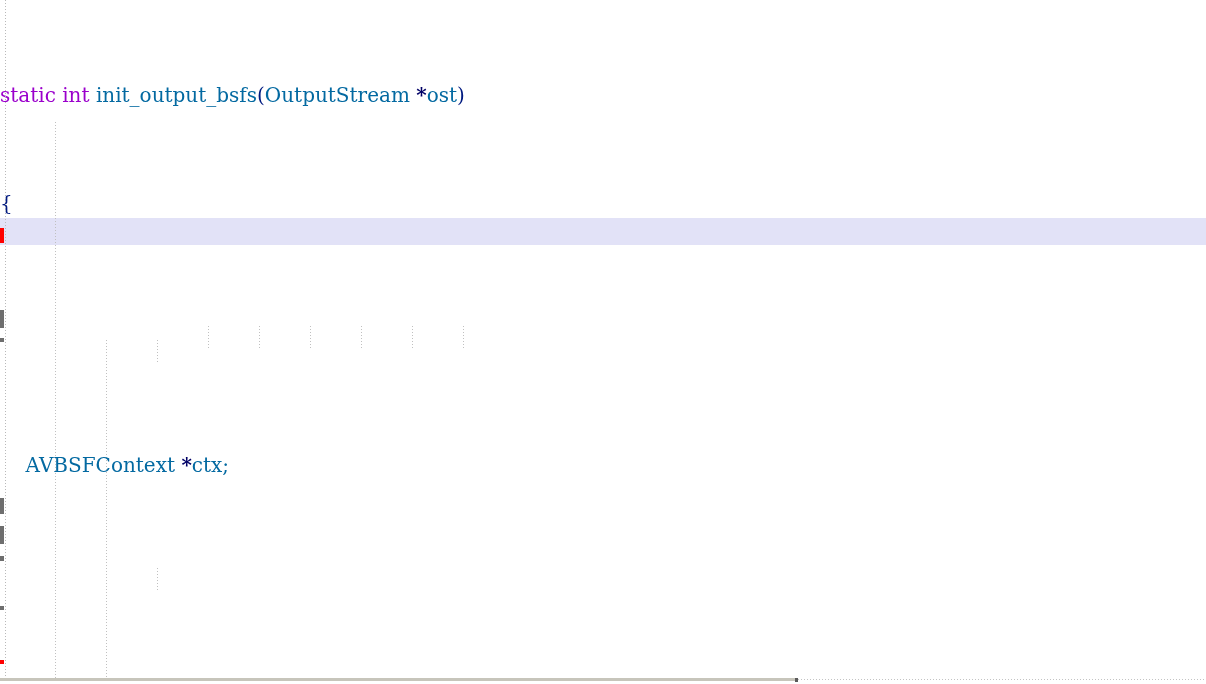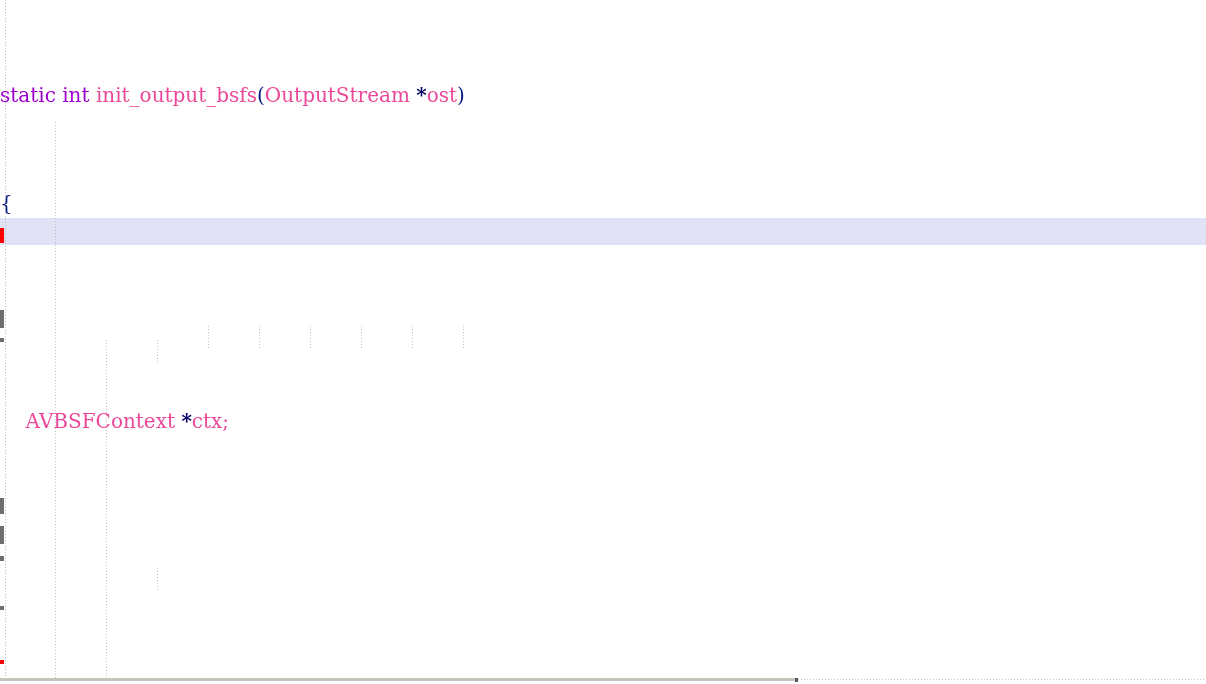--- a/index.html
+++ b/index.html
@@ -91,21 +91,21 @@
     white-space: pre;
     letter-spacing: 0px;
   }
   .line {
     height: 27.2px;
     white-space: pre;
     padding-left: 0px;
   }
 
   
-  .t-plain   { color: #ec4899; }
+  .t-plain   { color: #0369a1; }
   .t-type    { color: #9b00cc; }    
   .t-op      { color: #000066; font-weight: bold; }    
   .t-punct   { color: #001a80; }
 
   
   .hscroll {
     position: absolute;
     left: 0;
     bottom: 0;
     width: 1206px;
@@ -172,21 +172,21 @@
     <div class="guide" style="left:106px;top:640px;height:38px;"></div>
 
     <div class="code-lines" style="font-size: 20px; line-height: 27.2px; left: 0px;">
 
       <div class="line" style="height: 27.2px;"><span class="t-type">static int</span><span class="t-plain"> init_output_bsfs</span><span class="t-punct">(</span><span class="t-plain">OutputStream </span><span class="t-op">*</span><span class="t-plain">ost</span><span class="t-punct">)</span></div>
 
       <div class="line" style="height: 27.2px;"><span class="t-punct">{</span></div>
 
       <div class="line" style="height: 27.2px;"> </div>
 
-      <div class="line" style="height: 27.2px;"><span class="t-plain">    AVBSFContext </span><span class="t-op">*</span><span class="t-plain">ctx;</span></div>
+      <div class="line" style="height: 27.2px; margin-top: 44px;"><span class="t-plain">    AVBSFContext </span><span class="t-op">*</span><span class="t-plain">ctx;</span></div>
 
 
       <div class="line" style="height: 27.2px;"> </div>
 
       
 
       
 
       
 

